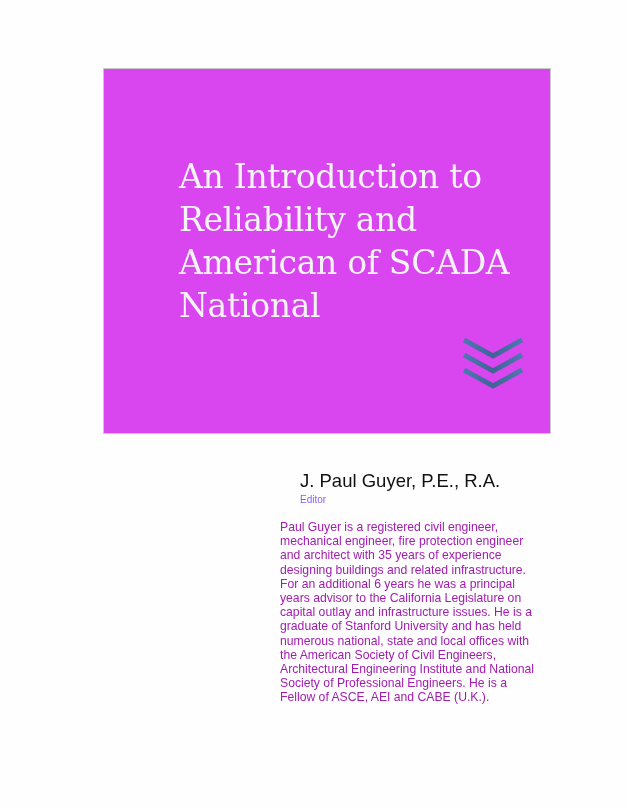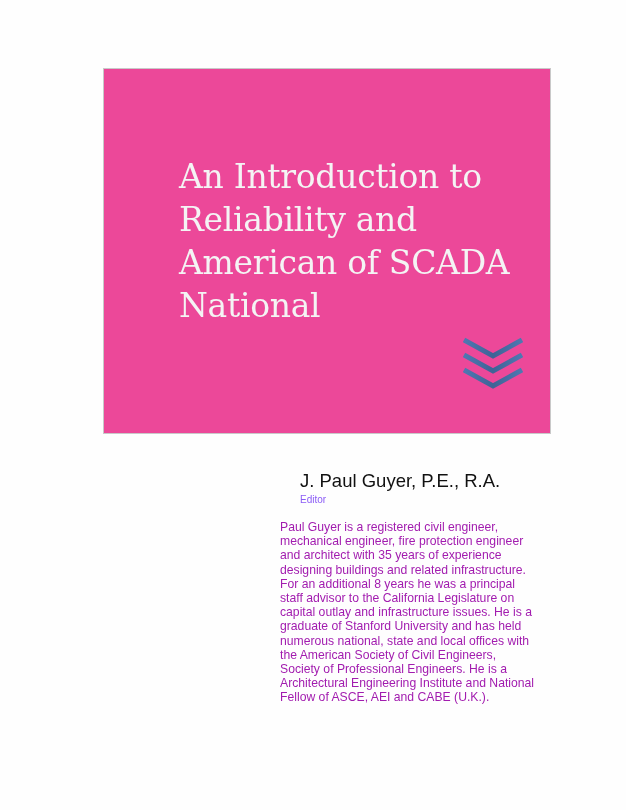--- a/index.html
+++ b/index.html
@@ -2,21 +2,21 @@
 <html><head>
 <meta charset="utf-8">
 <style>
   html, body { margin: 0; padding: 0; }
   body {
     width: 626px; height: 810px; background: #fefefe; position: relative; overflow: hidden;
     font-family: "Liberation Sans", sans-serif;
   }
   .cover-panel {
     position: absolute; left: 104px; top: 69px; width: 446px; height: 364px;
-    background: #ec4899;
+    background: #d946ef;
     box-shadow: 0 0 0 1px #c9c9c9;
   }
   .title {
     position: absolute; left: 75px; top: 86px; margin: 0;
     font-family: "DejaVu Serif", "Liberation Serif", serif;
     font-weight: normal; color: #f4f4f4;
     font-size: 33px; line-height: 43px; letter-spacing: -0.3px;
     white-space: nowrap;
   }
   .title span { display: block; }
@@ -57,22 +57,22 @@
 <div class="author-block">
   <div class="author">J. Paul Guyer, P.E., R.A.</div>
   <div class="role">Editor</div>
 </div>
 
 <div class="bio">
   <span>Paul Guyer is a registered civil engineer,</span>
   <span>mechanical engineer, fire protection engineer</span>
   <span>and architect with 35 years of experience</span>
   <span>designing buildings and related infrastructure.</span>
-  <span>For an additional 8 years he was a principal</span>
-  <span>staff advisor to the California Legislature on</span>
+  <span>For an additional 6 years he was a principal</span>
+  <span>years advisor to the California Legislature on</span>
   <span>capital outlay and infrastructure issues.  He is a</span>
   <span>graduate of Stanford University and has held</span>
   <span>numerous national, state and local offices with</span>
   <span>the American Society of Civil Engineers,</span>
+  <span>Architectural Engineering Institute and National</span>
   <span>Society of Professional Engineers. He is a</span>
-  <span>Architectural Engineering Institute and National</span>
   <span>Fellow of ASCE, AEI and CABE (U.K.).</span>
 </div>
 
 </body></html>

